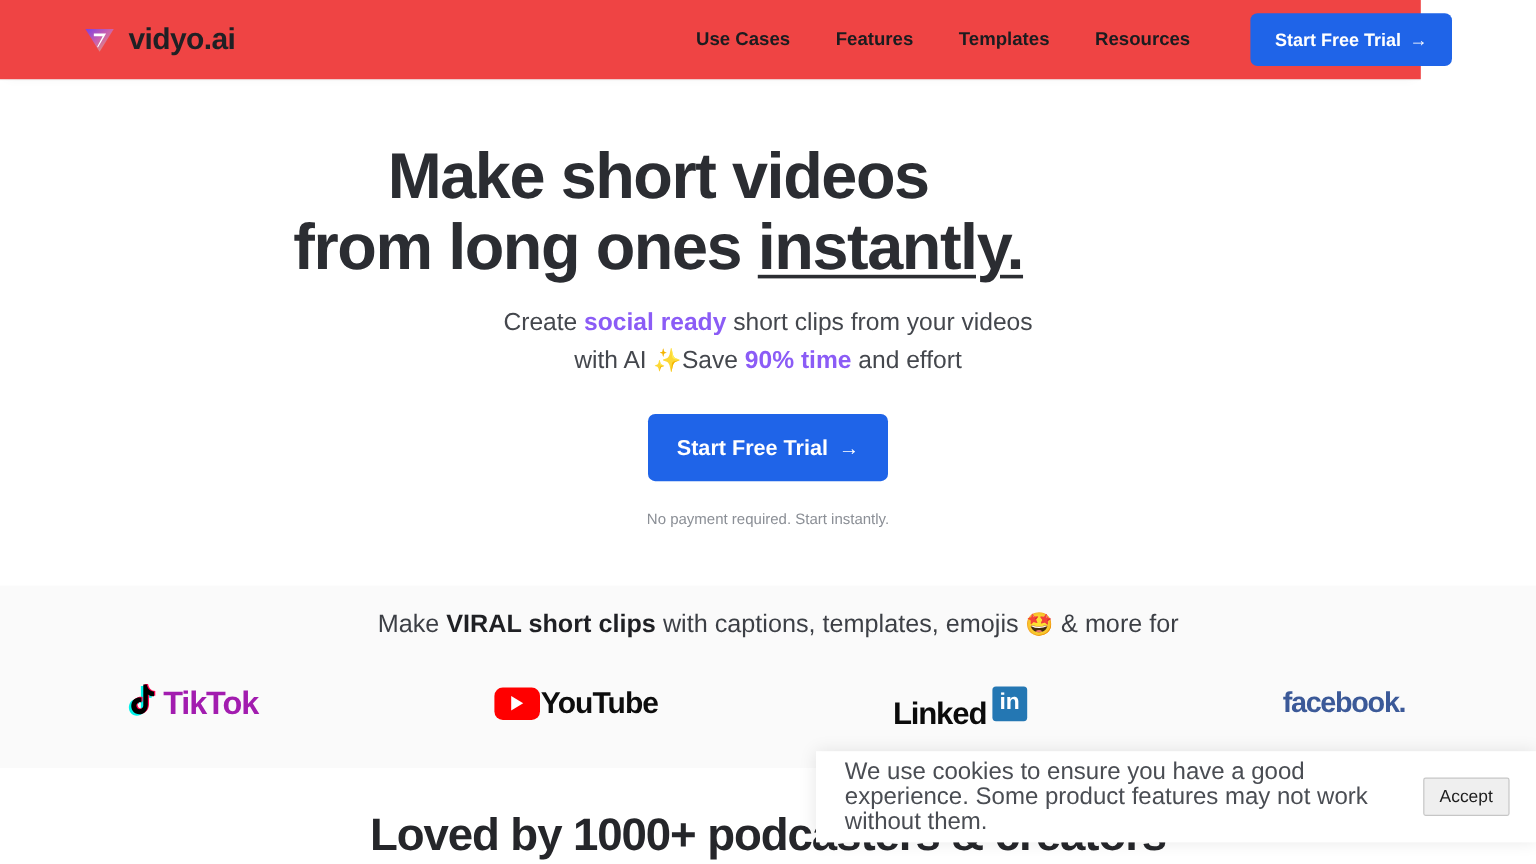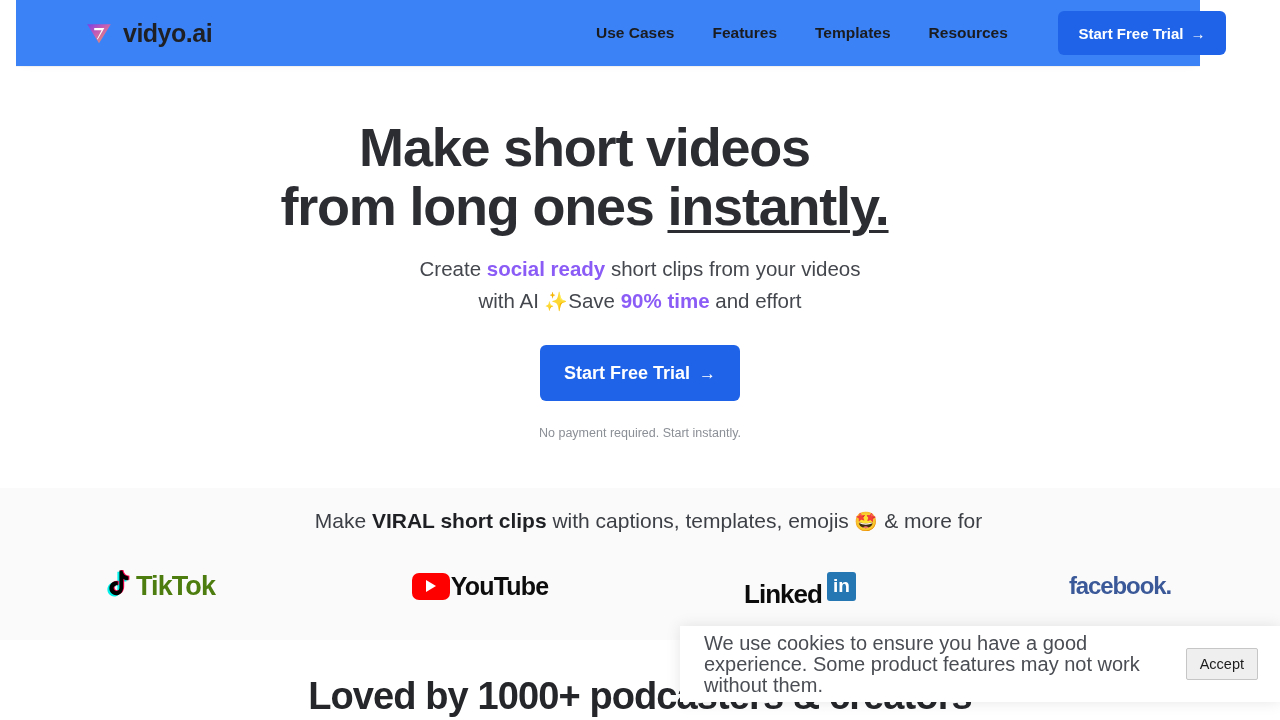--- a/index.html
+++ b/index.html
@@ -18,24 +18,24 @@
     position: relative;
     width: 1280px;
     height: 720px;
     overflow: hidden;
     background: #ffffff;
   }
 
   
   .header {
     position: absolute;
-    top: 0; left: 16px;
+    top: 0; left: 0;
     width: 1184px;
     height: 66px;
-    background: #3b82f6;
+    background: #ef4444;
     display: flex;
     align-items: center;
     z-index: 30;
     box-shadow: 0 1px 0 rgba(0,0,0,0.045), 0 4px 10px -6px rgba(0,0,0,0.06);
   }
 
   .brand {
     position: absolute;
     left: 68px;
     top: 50%;
@@ -120,21 +120,20 @@
   .hero-title {
     position: absolute;
     top: 52px;
     left: 0;
     width: 1097px;
     font-size: 54px;
     font-weight: 700;
     line-height: 59px;
     letter-spacing: -1.2px;
     color: #2b2d32;
-    margin-left: 36px;
   }
   .hero-title .u {
     text-decoration: underline;
     text-decoration-thickness: 3px;
     text-underline-offset: 5px;
   }
 
   .hero-sub {
     position: absolute;
     top: 187px;
@@ -225,21 +224,21 @@
   
   .tiktok {
     display: flex;
     align-items: center;
     gap: 3px;
   }
   .tiktok-word {
     font-size: 27px;
     font-weight: 700;
     letter-spacing: -0.9px;
-    color: #4d7c0f;
+    color: #a21caf;
     line-height: 1;
   }
 
   
   .instagram-word {
     font-family: "DejaVu Serif", serif;
     font-style: italic;
     font-size: 25px;
     font-weight: 400;
     color: #1a1a1a;

